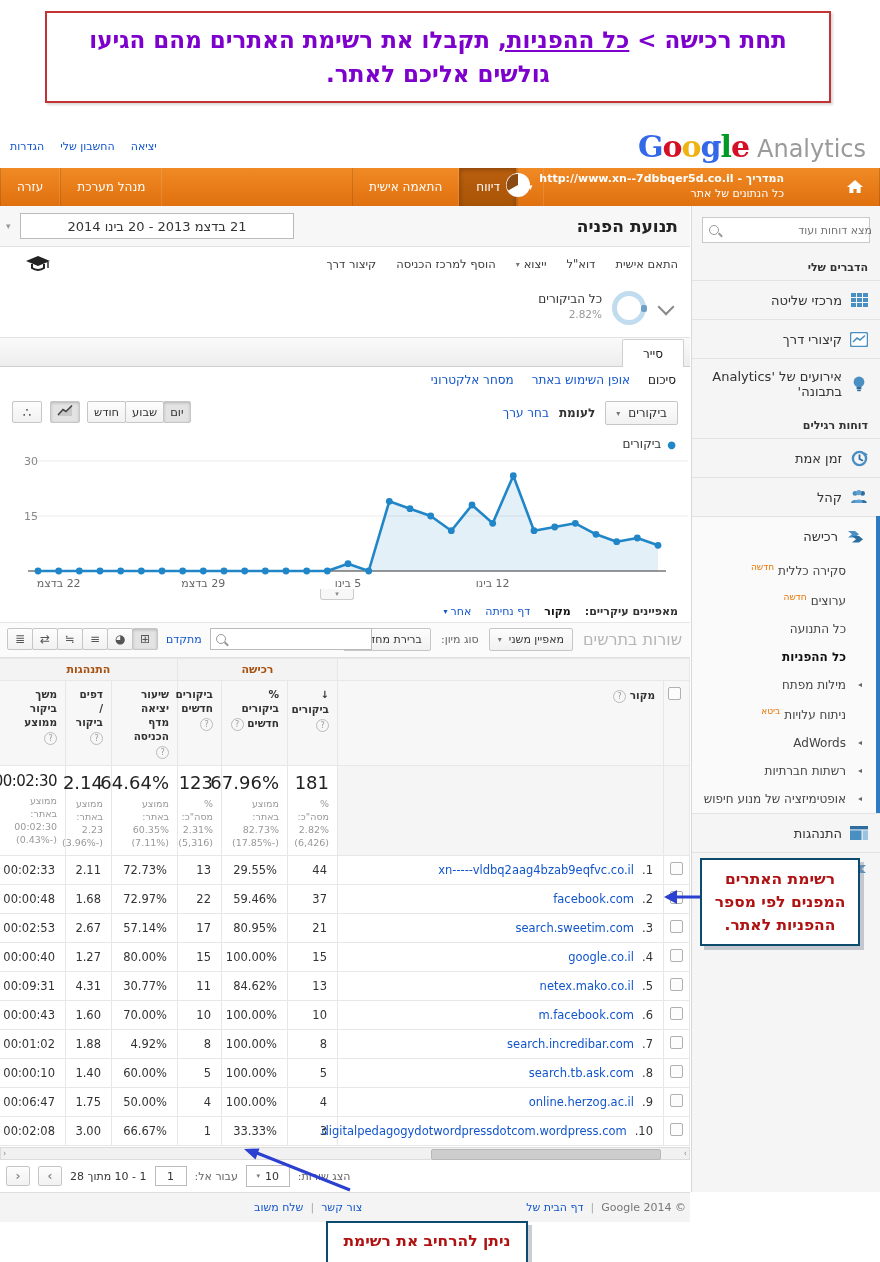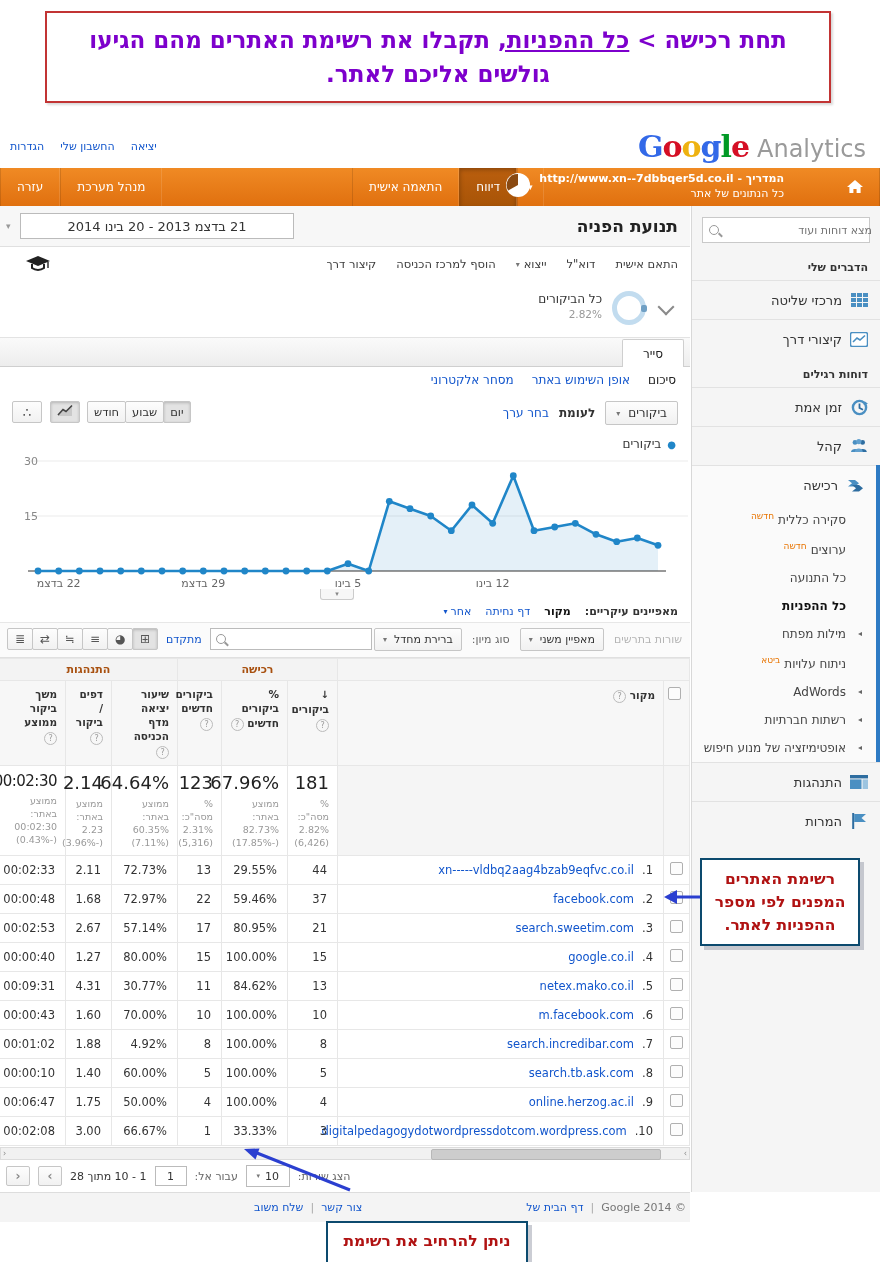--- a/index.html
+++ b/index.html
@@ -108,21 +108,21 @@
            border-radius:0 0 3px 3px;display:flex;align-items:center;justify-content:center;font-size:7px;color:#888;cursor:pointer;}
 
   #dimrow{height:22px;display:flex;align-items:center;gap:14px;padding-right:12px;font-size:11px;}
   #dim-label{font-weight:bold;color:#333;}
   #dim-primary{color:#111;font-weight:bold;cursor:default;}
   .dim-link{color:#1155cc;cursor:pointer;display:flex;align-items:center;gap:3px;}
   .dim-link .caret{font-size:8px;}
 
   #tablebar{position:relative;height:34px;background:#fbfbfb;border-top:1px solid #e7e7e7;border-bottom:1px solid #e0e0e0;}
   #tb-right{display:flex;align-items:center;gap:10px;padding:5px 8px 0 0;}
-  #plot-rows{font-size:11px;color:#b5b5b5;}
+  #plot-rows{font-size:16px;color:#b5b5b5;}
   .tb-btn{height:23px;padding:0 8px;gap:7px;font-size:11px;}
   #sort-label{font-size:11px;color:#666;}
   #tb-left{position:absolute;left:8px;top:5px;direction:ltr;display:flex;align-items:center;gap:8px;}
   #viewgrp{display:flex;}
   #viewgrp .btn{width:26px;height:22px;font-size:12px;margin-left:-1px;color:#555;}
   #adv-link{font-size:11px;color:#1155cc;cursor:pointer;}
   #tb-search{width:150px;height:20px;border:1px solid #bbb;background:#fff;display:flex;align-items:center;padding:0 5px;gap:5px;}
   #tb-search input{border:0;outline:0;flex:1;font-size:11px;background:transparent;font-family:inherit;}
 
   
@@ -237,20 +237,30 @@
           <span>מרכזי שליטה</span>
         </div>
         <div class="sb-item">
           <span class="ic">
             <svg width="18" height="15">
               <rect x="0.5" y="0.5" width="17" height="14" rx="2" fill="#fff" stroke="#4a8fc2" stroke-width="1.5"></rect>
               <path d="M3 10 L7 6 L10 8 L15 3.5" stroke="#4a8fc2" fill="none" stroke-width="1.6"></path>
             </svg>
           </span>
           <span>קיצורי דרך</span>
+        </div>
+        <div class="sb-item">
+          <span class="ic">
+            <svg width="14" height="17">
+              <circle cx="7" cy="6" r="5.4" fill="#4a8fc2"></circle>
+              <rect x="4.6" y="11" width="4.8" height="2.2" fill="#2e6da0"></rect>
+              <rect x="5.2" y="13.6" width="3.6" height="1.6" fill="#2e6da0"></rect>
+            </svg>
+          </span>
+          <span>אירועים של 'Analytics בתבונה'</span>
         </div>
         <div class="sb-section">דוחות רגילים</div>
         <div class="sb-item">
           <span class="ic">
             <svg width="17" height="17">
               <circle cx="8.5" cy="8.5" r="6.6" fill="none" stroke="#4a8fc2" stroke-width="2.4"></circle>
               <path d="M8.5 4.5 V9 L12 10.8" stroke="#2e6da0" stroke-width="1.8" fill="none"></path>
               <polygon points="13.6,2.2 17,4.8 12.6,5.8" fill="#4a8fc2"></polygon>
             </svg>
           </span>

